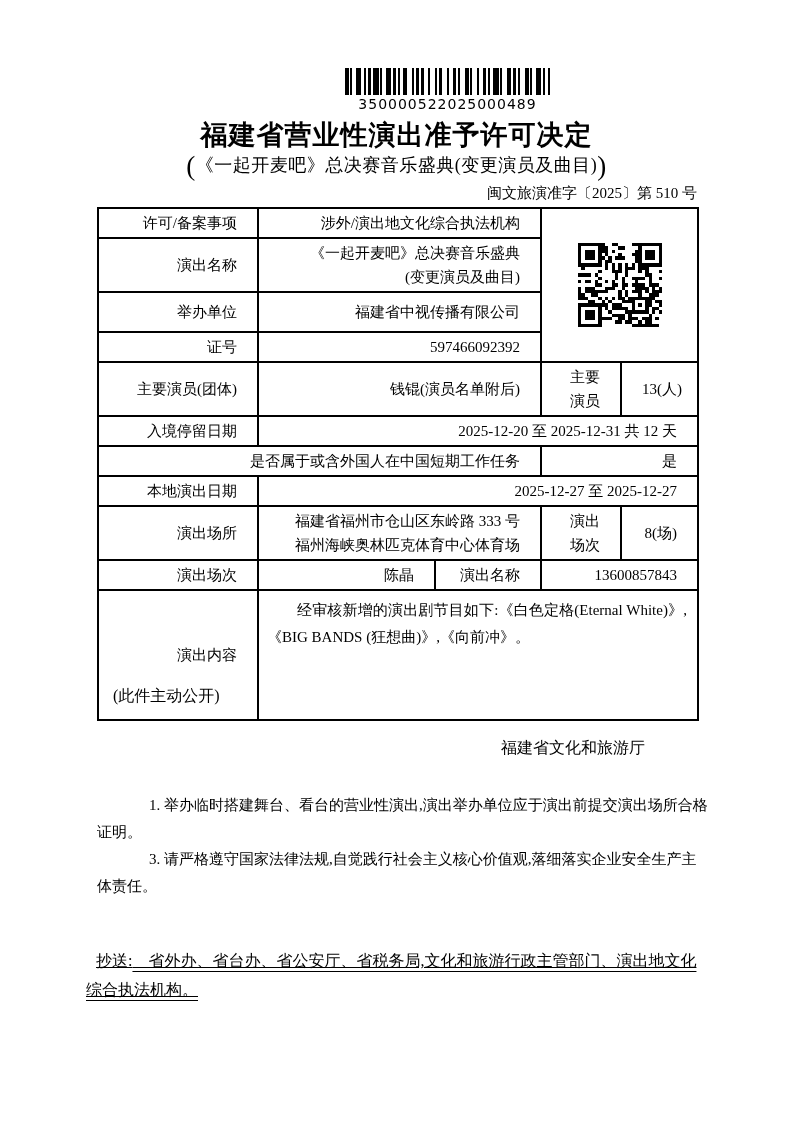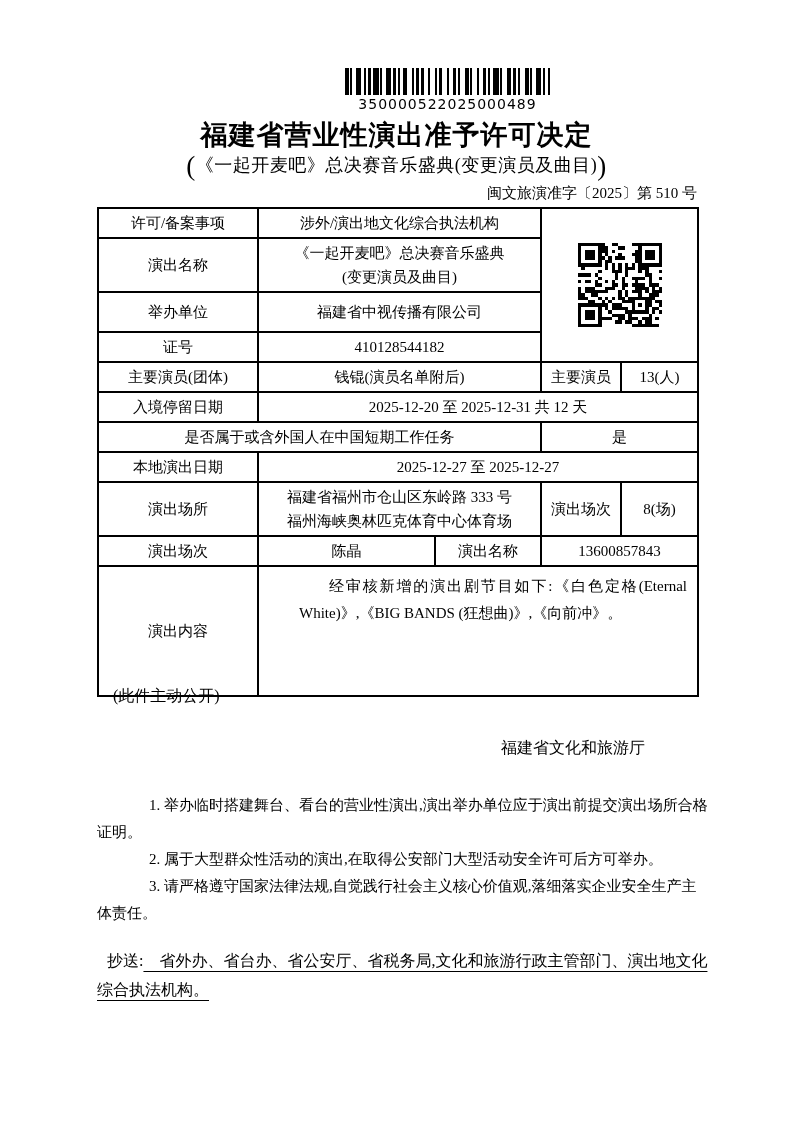--- a/index.html
+++ b/index.html
@@ -45,44 +45,44 @@
   }
 
   
   table.permit-table {
     position: absolute; left: 97px; top: 207px;
     width: 600px; border-collapse: collapse; table-layout: fixed;
     font-size: 15px;
   }
   .permit-table td {
     border: 2px solid #000;
-    text-align: center; vertical-align: middle;
-    padding: 2px 0; line-height: 24px;
+    text-align: right; vertical-align: middle;
+    padding: 2px 20px; line-height: 24px;
     overflow: hidden;
   }
   .preline { white-space: pre-line; }
   td.content-cell {
     text-align: justify; vertical-align: top;
     padding: 6px 10px 6px 8px; line-height: 27px;
   }
-  td.content-cell p { text-indent: 2em; margin-left: 32px; }
+  td.content-cell p { text-indent: 2em; }
   .qr-cell { vertical-align: middle; }
   .qr-box { width: 84px; height: 84px; margin: 0 auto; }
 
   
   .public-note { position: absolute; left: 113px; top: 686px; font-size: 16px; }
   .sig-org  { position: absolute; left: 97px; top: 738px; width: 548px; text-align: right; font-size: 16px; }
   .sig-date { position: absolute; left: 97px; top: 766px; width: 548px; text-align: right; font-size: 16px; }
 
   .notes { position: absolute; left: 97px; top: 792px; width: 614px; font-size: 15px; }
   .notes p { line-height: 27px; }
   .notes .notes-label { margin-left: 16px; }
   .notes .note-item { text-indent: 52px; }
 
-  .cc { position: absolute; left: 97px; top: 946px; width: 614px; font-size: 16px; line-height: 29px; }
+  .cc { position: absolute; left: 86px; top: 946px; width: 614px; font-size: 16px; line-height: 29px; text-decoration: underline; }
   .cc-label { margin-left: 10px; }
   .cc-underlined { text-decoration: underline; text-underline-offset: 5px; }
 </style>
 </head>
 <body>
 
 <div class="page">
 
   <div class="barcode-wrap">
     <div class="barcode-bars">
@@ -504,21 +504,21 @@
       <td>演出名称</td>
       <td colspan="2" class="preline">《一起开麦吧》总决赛音乐盛典
 (变更演员及曲目)</td>
     </tr>
     <tr style="height:40px">
       <td>举办单位</td>
       <td colspan="2">福建省中视传播有限公司</td>
     </tr>
     <tr style="height:26px">
       <td>证号</td>
-      <td colspan="2">410128544182</td>
+      <td colspan="2">597466092392</td>
     </tr>
     <tr style="height:27px">
       <td>主要演员(团体)</td>
       <td colspan="2">钱锟(演员名单附后)</td>
       <td>主要演员</td>
       <td>13(人)</td>
     </tr>
     <tr style="height:27px">
       <td>入境停留日期</td>
       <td colspan="4">2025-12-20 至 2025-12-31 共 12 天</td>
@@ -551,19 +551,18 @@
       </td>
     </tr>
   </tbody>
     </table>
 
   <div class="public-note">(此件主动公开)</div>
   <div class="sig-org">福建省文化和旅游厅</div>
 
   <div class="notes">
     <p class="note-item">1. 举办临时搭建舞台、看台的营业性演出,演出举办单位应于演出前提交演出场所合格证明。</p>
-    <p class="note-item">2. 属于大型群众性活动的演出,在取得公安部门大型活动安全许可后方可举办。</p>
     <p class="note-item">3. 请严格遵守国家法律法规,自觉践行社会主义核心价值观,落细落实企业安全生产主体责任。</p>
   </div>
 
   <div class="cc"><span class="cc-label">抄送:</span><span class="cc-underlined">　省外办、省台办、省公安厅、省税务局,文化和旅游行政主管部门、演出地文化综合执法机构。</span></div>
 
 </div>
 
 </body></html>

